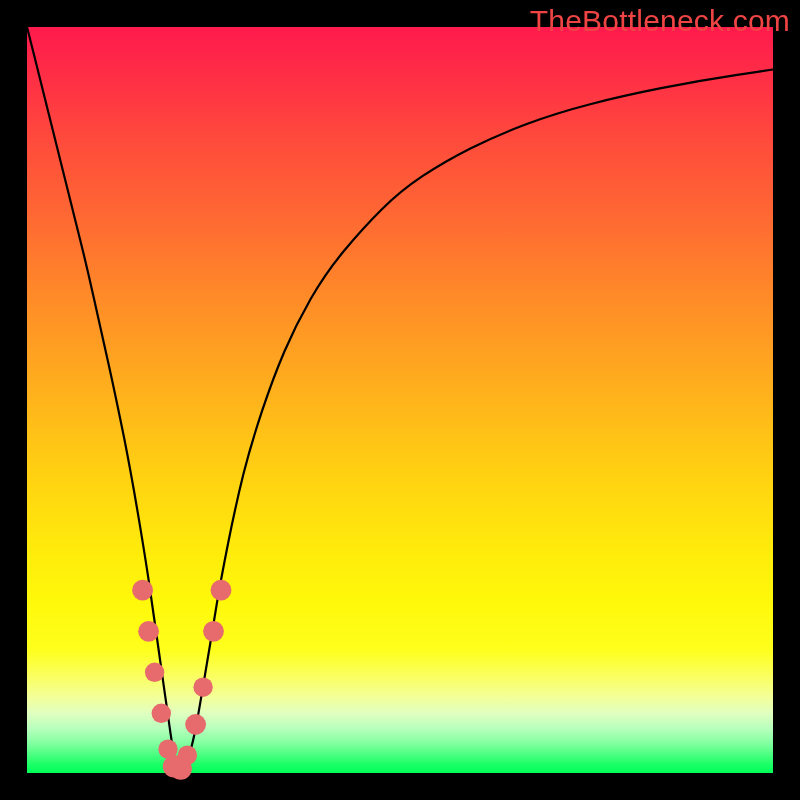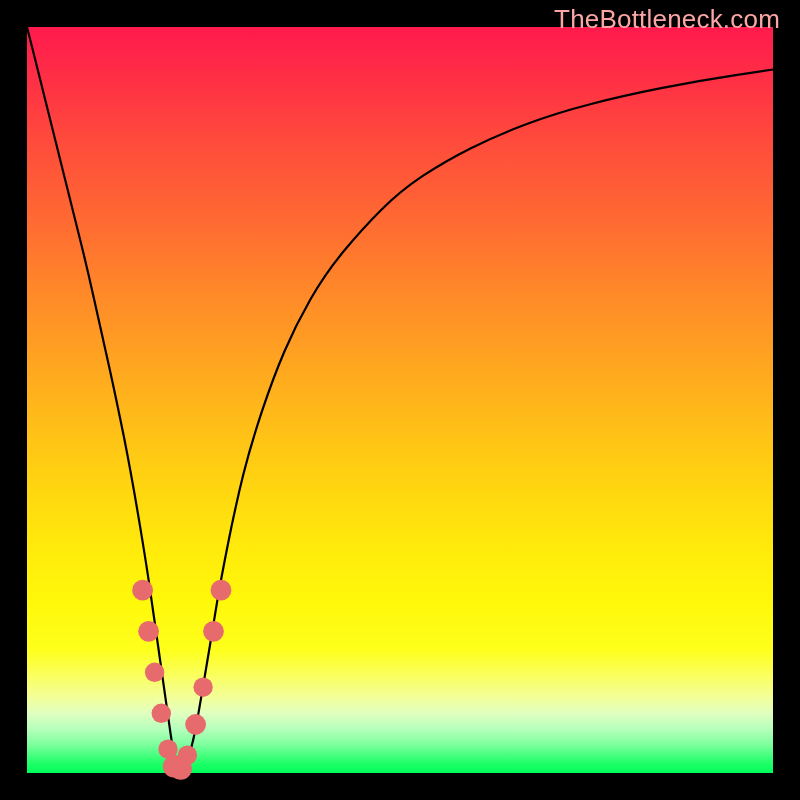--- a/index.html
+++ b/index.html
@@ -42,23 +42,23 @@
       #b8ffbd 94%,
       #83ffa0 96%,
       #4cff82 97.5%,
       #1cff66 98.8%,
       #00ff59 100%
     );
   }
   .watermark {
     position: absolute;
     top: 4px;
-    right: 20px;
-    color: #fca5a5;
-    font-size: 26px;
+    right: 10px;
+    color: #ef4444;
+    font-size: 30px;
     letter-spacing: 0.2px;
     font-weight: 400;
   }
   svg.overlay {
     position: absolute;
     left: 27px;
     top: 27px;
     width: 746px;
     height: 746px;
     overflow: visible;

